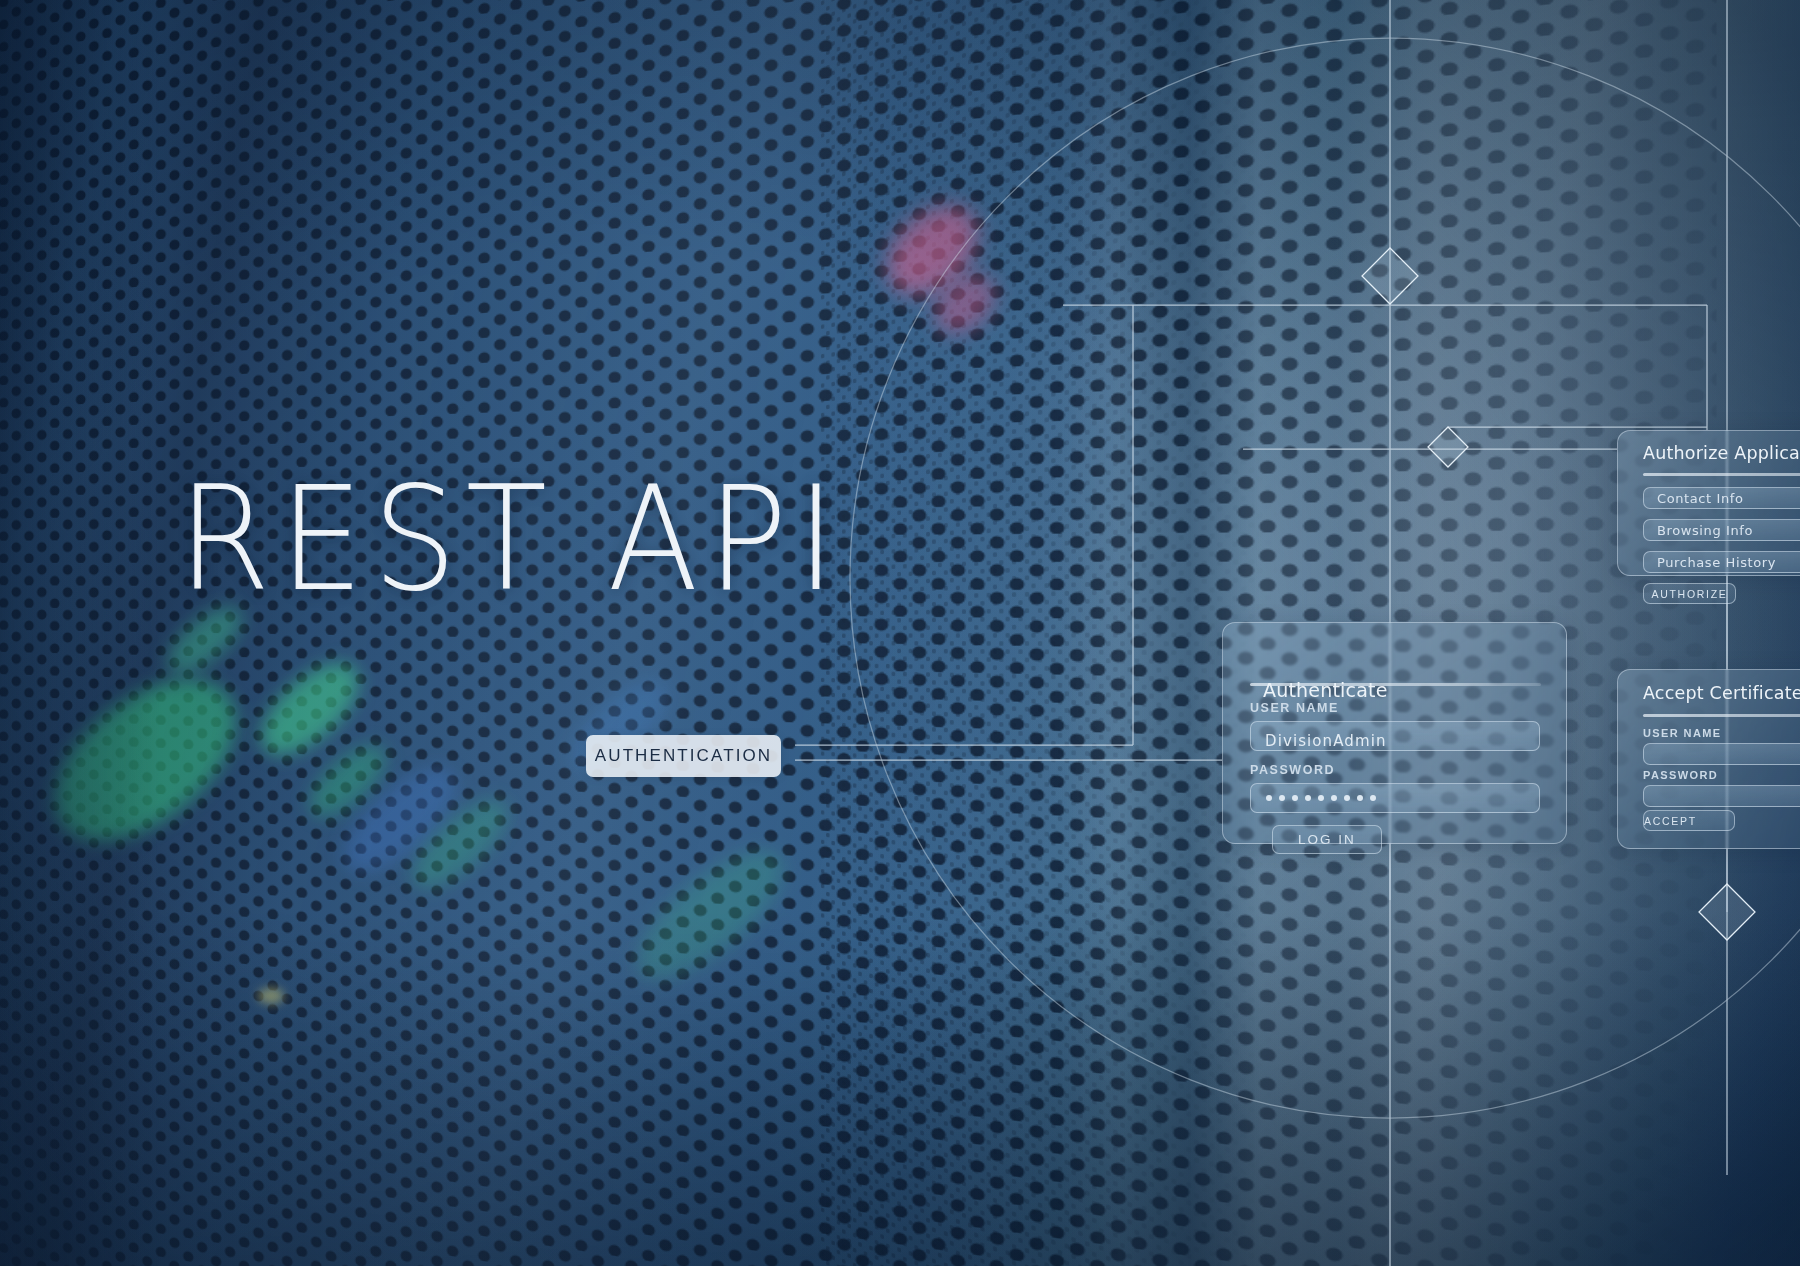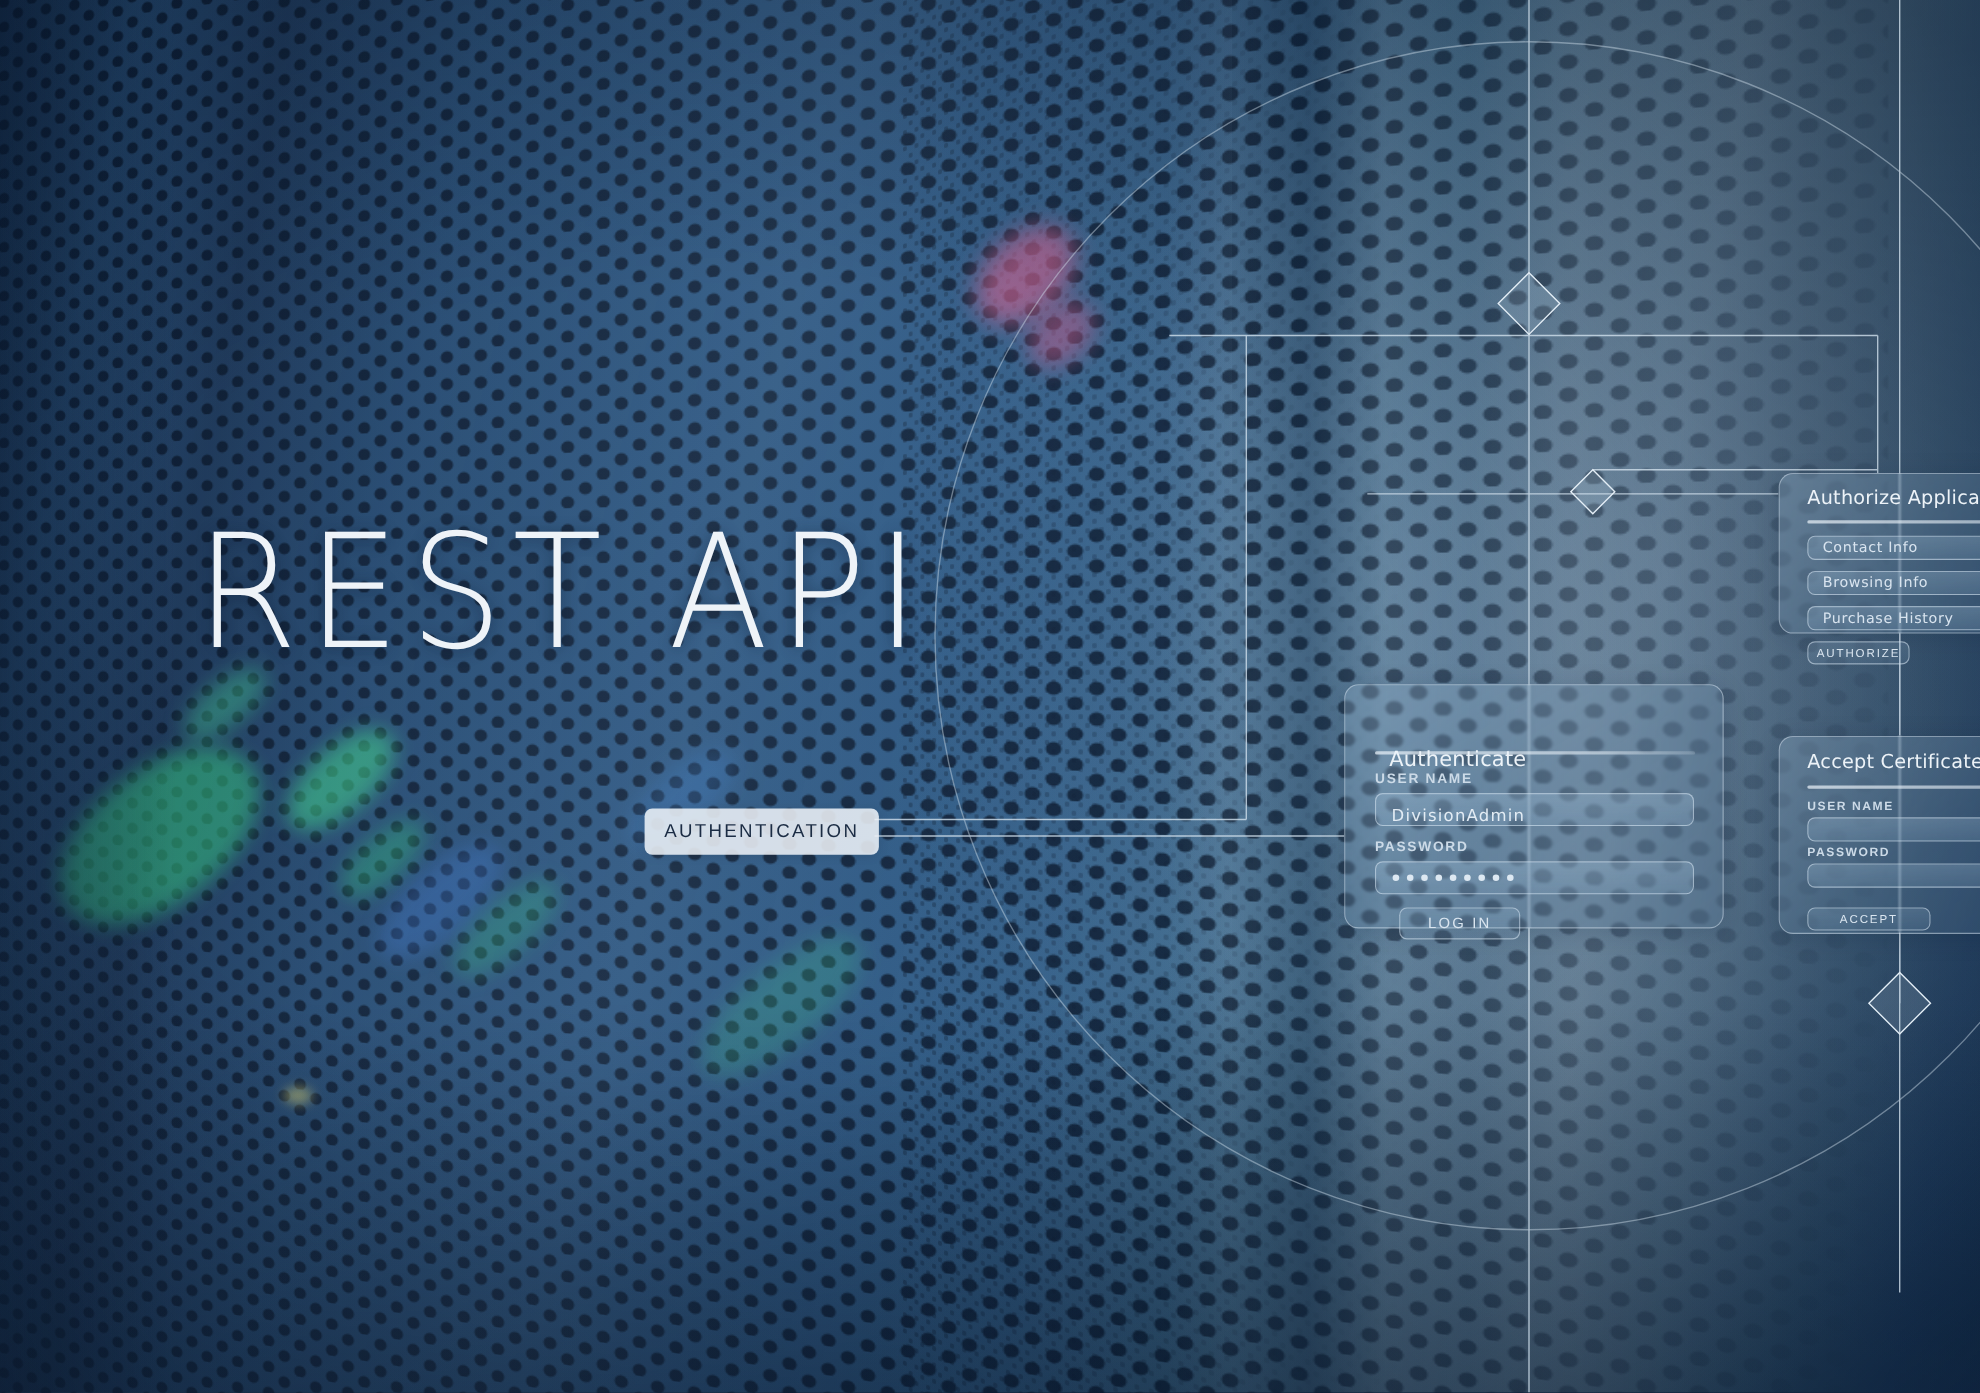--- a/index.html
+++ b/index.html
@@ -107,21 +107,21 @@
   .led-blue-b{ left:560px; top:700px; width:120px; height:52px; background:rgba(60,130,220,.22); transform:rotate(-42deg); }
   .led-yel{ left:258px; top:988px; width:26px; height:16px; background:rgba(225,215,110,.55); filter:blur(5px); }
 
   
   .diagram{ position:absolute; inset:0; }
   .diagram svg{ position:absolute; inset:0; }
 
   
   .auth-pill{
     position:absolute; left:586px; top:735px;
-    width:213px; height:42px;
+    width:195px; height:42px;
     background:rgba(236,240,246,.88);
     border-radius:7px;
     display:flex; align-items:center; justify-content:center;
     color:#1b2c44; font-size:17px; letter-spacing:2.1px; font-weight:400;
     box-shadow:0 1px 10px rgba(0,0,0,.10);
   }
 
   
   .title{
     position:absolute; left:178px; top:468px;
@@ -203,21 +203,21 @@
   #panel-authorize .b-authorize span{ font-size:10.5px; letter-spacing:1.7px; }
 
   
   #panel-accept{ left:1617px; top:669px; width:330px; height:180px; }
   #panel-accept .panel-title{ position:absolute; left:25px; top:13px; font-size:17.5px; }
   #panel-accept .rule{ position:absolute; left:25px; top:44px; width:282px; height:2.5px; }
   #panel-accept .l-user{ position:absolute; left:25px; top:57px; font-size:11px; letter-spacing:1.4px; }
   #panel-accept .f-user{ position:absolute; left:25px; top:73px; width:282px; height:22px; }
   #panel-accept .l-pass{ position:absolute; left:25px; top:99px; font-size:11px; letter-spacing:1.4px; }
   #panel-accept .f-pass{ position:absolute; left:25px; top:115px; width:282px; height:22px; }
-  #panel-accept .b-accept{ position:absolute; left:25px; top:155px; width:112px; height:21px; justify-content:center; }
+  #panel-accept .b-accept{ position:absolute; left:25px; top:140px; width:92px; height:21px; }
   #panel-accept .b-accept span{ font-size:10.5px; letter-spacing:1.7px; }
 </style>
 </head>
 <body>
 
 <div id="stage">
 
   <div class="bg-base"></div>
   <div class="mesh"></div>
   <div class="mesh2"></div>

